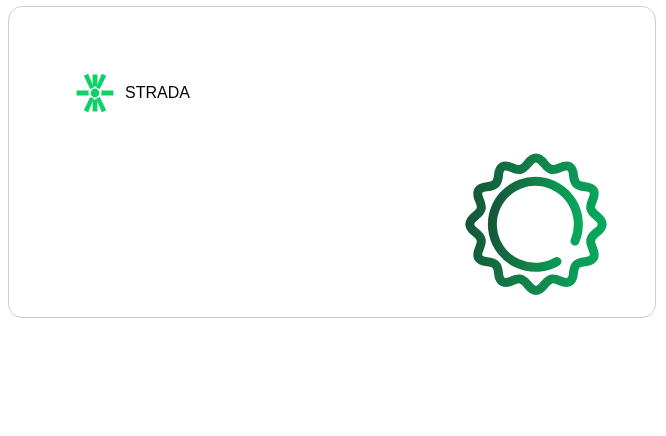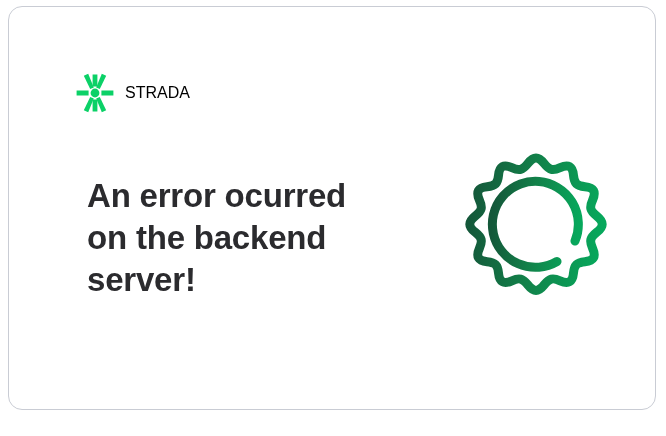--- a/index.html
+++ b/index.html
@@ -10,21 +10,21 @@
     background: #ffffff;
     font-family: "Liberation Sans", sans-serif;
     overflow: hidden;
   }
 
   #error-card {
     position: absolute;
     left: 8px;
     top: 6px;
     width: 648px;
-    height: 404px;
+    height: 312px;
     background: #ffffff;
     border: 1px solid #c9ccd4;
     border-radius: 14px;
     box-sizing: border-box;
     overflow: hidden;
   }
 
   
   #brand-lockup {
     position: absolute;
@@ -92,21 +92,20 @@
           <polygon points="78,93 67,98 53,64 62,60"></polygon>
 
           <circle cx="50" cy="50" r="11"></circle>
         </g>
       </svg>
     </span>
 
     <span>STRADA</span>
   </div>
 
-  <div id="error-message">An error ocurred on the backend server!</div>
 
   <div id="gear-illustration">
     <svg viewBox="0 0 166 170" xmlns="http://www.w3.org/2000/svg" aria-hidden="true">
       <defs>
         <linearGradient id="gearGrad" x1="0" y1="0.45" x2="1" y2="0.55">
           <stop offset="0%" stop-color="#14583a"></stop>
           <stop offset="45%" stop-color="#128049"></stop>
           <stop offset="100%" stop-color="#07a85c"></stop>
         </linearGradient>
       </defs>

